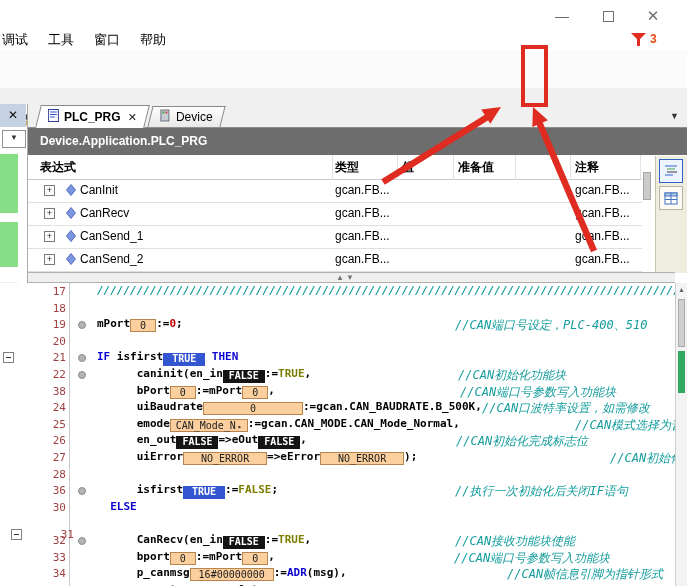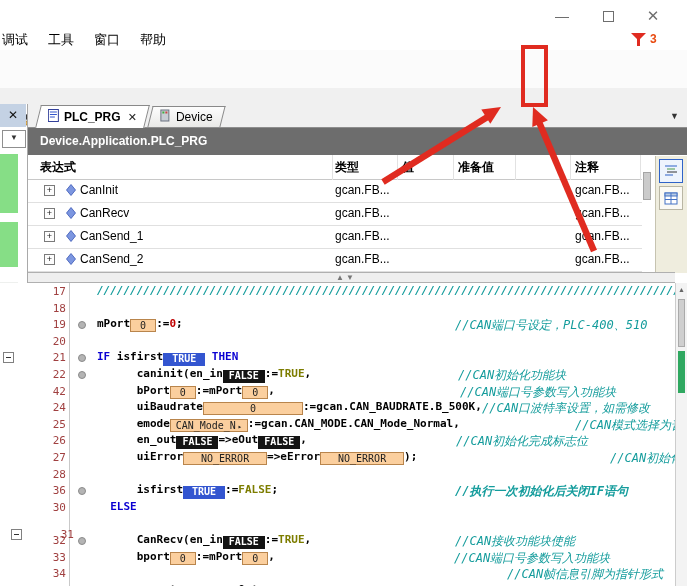--- a/index.html
+++ b/index.html
@@ -416,21 +416,21 @@
           <span class="bullet"></span>
           <span class="codewrap"><span class="k-kw">IF</span><span class="k-pl"> isfirst</span><span class="vbox true" style="min-width: 42px;">TRUE</span><span class="k-pl"> </span><span class="k-kw">THEN</span></span>
         </div>
         <div class="cline" style="top: 83px;">
           <span class="lnum">22</span>
           <span class="bullet"></span>
           <span class="codewrap"><span class="k-pl">      caninit(en_in</span><span class="vbox false" style="min-width: 42px;">FALSE</span><span class="k-pl">:=</span><span class="k-lit">TRUE</span><span class="k-pl">,</span></span>
           <span class="line-cm" style="left: 458px;">//CAN初始化功能块</span>
         </div>
         <div class="cline" style="top: 99.6px;">
-          <span class="lnum">42</span>
+          <span class="lnum">38</span>
           <span class="codewrap"><span class="k-pl">      bPort</span><span class="vbox mon" style="min-width: 26px;">0</span><span class="k-pl">:=mPort</span><span class="vbox mon" style="min-width: 26px;">0</span><span class="k-pl">,</span></span>
           <span class="line-cm" style="left: 460px;">//CAN端口号参数写入功能块</span>
         </div>
         <div class="cline" style="top: 116.2px;">
           <span class="lnum">24</span>
           <span class="codewrap"><span class="k-pl">      uiBaudrate</span><span class="vbox mon" style="min-width: 100px;">0</span><span class="k-pl">:=gcan.CAN_BAUDRATE.B_500K,</span></span>
           <span class="line-cm" style="left: 482px;">//CAN口波特率设置，如需修改</span>
         </div>
         <div class="cline" style="top: 132.8px;">
           <span class="lnum">25</span>
@@ -448,21 +448,21 @@
           <span class="line-cm" style="left: 610px;">//CAN初始化</span>
         </div>
         <div class="cline" style="top: 182.6px;">
           <span class="lnum">28</span>
           <span class="codewrap"></span>
         </div>
         <div class="cline" style="top: 199.2px;">
           <span class="lnum">36</span>
           <span class="bullet"></span>
           <span class="codewrap"><span class="k-pl">      isfirst</span><span class="vbox true" style="min-width: 42px;">TRUE</span><span class="k-pl">:=</span><span class="k-lit">FALSE</span><span class="k-pl">;</span></span>
-          <span class="line-cm" style="left: 455px; font-weight: bold;">//执行一次初始化后关闭IF语句</span>
+          <span class="line-cm" style="left: 455px;">//执行一次初始化后关闭IF语句</span>
         </div>
         <div class="cline" style="top: 215.8px;">
           <span class="lnum">30</span>
           <span class="codewrap"><span class="k-pl">  </span><span class="k-kw">ELSE</span></span>
         </div>
         <div class="cline" style="top: 243px; margin-left: 8px;">
           <span class="fold">
             <i></i>
           </span>
           <span class="lnum">31</span>
@@ -474,20 +474,21 @@
           <span class="codewrap"><span class="k-pl">      CanRecv(en_in</span><span class="vbox false" style="min-width: 42px;">FALSE</span><span class="k-pl">:=</span><span class="k-lit">TRUE</span><span class="k-pl">,</span></span>
           <span class="line-cm" style="left: 455px;">//CAN接收功能块使能</span>
         </div>
         <div class="cline" style="top: 265.6px;">
           <span class="lnum">33</span>
           <span class="codewrap"><span class="k-pl">      bport</span><span class="vbox mon" style="min-width: 26px;">0</span><span class="k-pl">:=mPort</span><span class="vbox mon" style="min-width: 26px;">0</span><span class="k-pl">,</span></span>
           <span class="line-cm" style="left: 454px;">//CAN端口号参数写入功能块</span>
         </div>
         <div class="cline" style="top: 282.2px;">
           <span class="lnum">34</span>
+          <span class="codewrap"><span class="k-pl">      p_canmsg</span><span class="vbox mon" style="min-width: 84px;">16#00000000</span><span class="k-pl">:=</span><span class="k-kw">ADR</span><span class="k-pl">(msg),</span></span>
           <span class="line-cm" style="left: 498px; margin-left: 9px;">//CAN帧信息引脚为指针形式</span>
         </div>
         <div class="cline" style="top: 298.8px;">
           <span class="lnum">35</span>
           <span class="codewrap"><span class="k-pl">      en_out</span><span class="vbox false" style="min-width: 42px;">FALSE</span><span class="k-pl">=&gt;eOut</span><span class="vbox false" style="min-width: 42px;">FALSE</span><span class="k-pl">,</span></span>
         </div>
       </div>
   </div>
   <div class="code-scroll">
     <span class="cs-up">▲</span>

